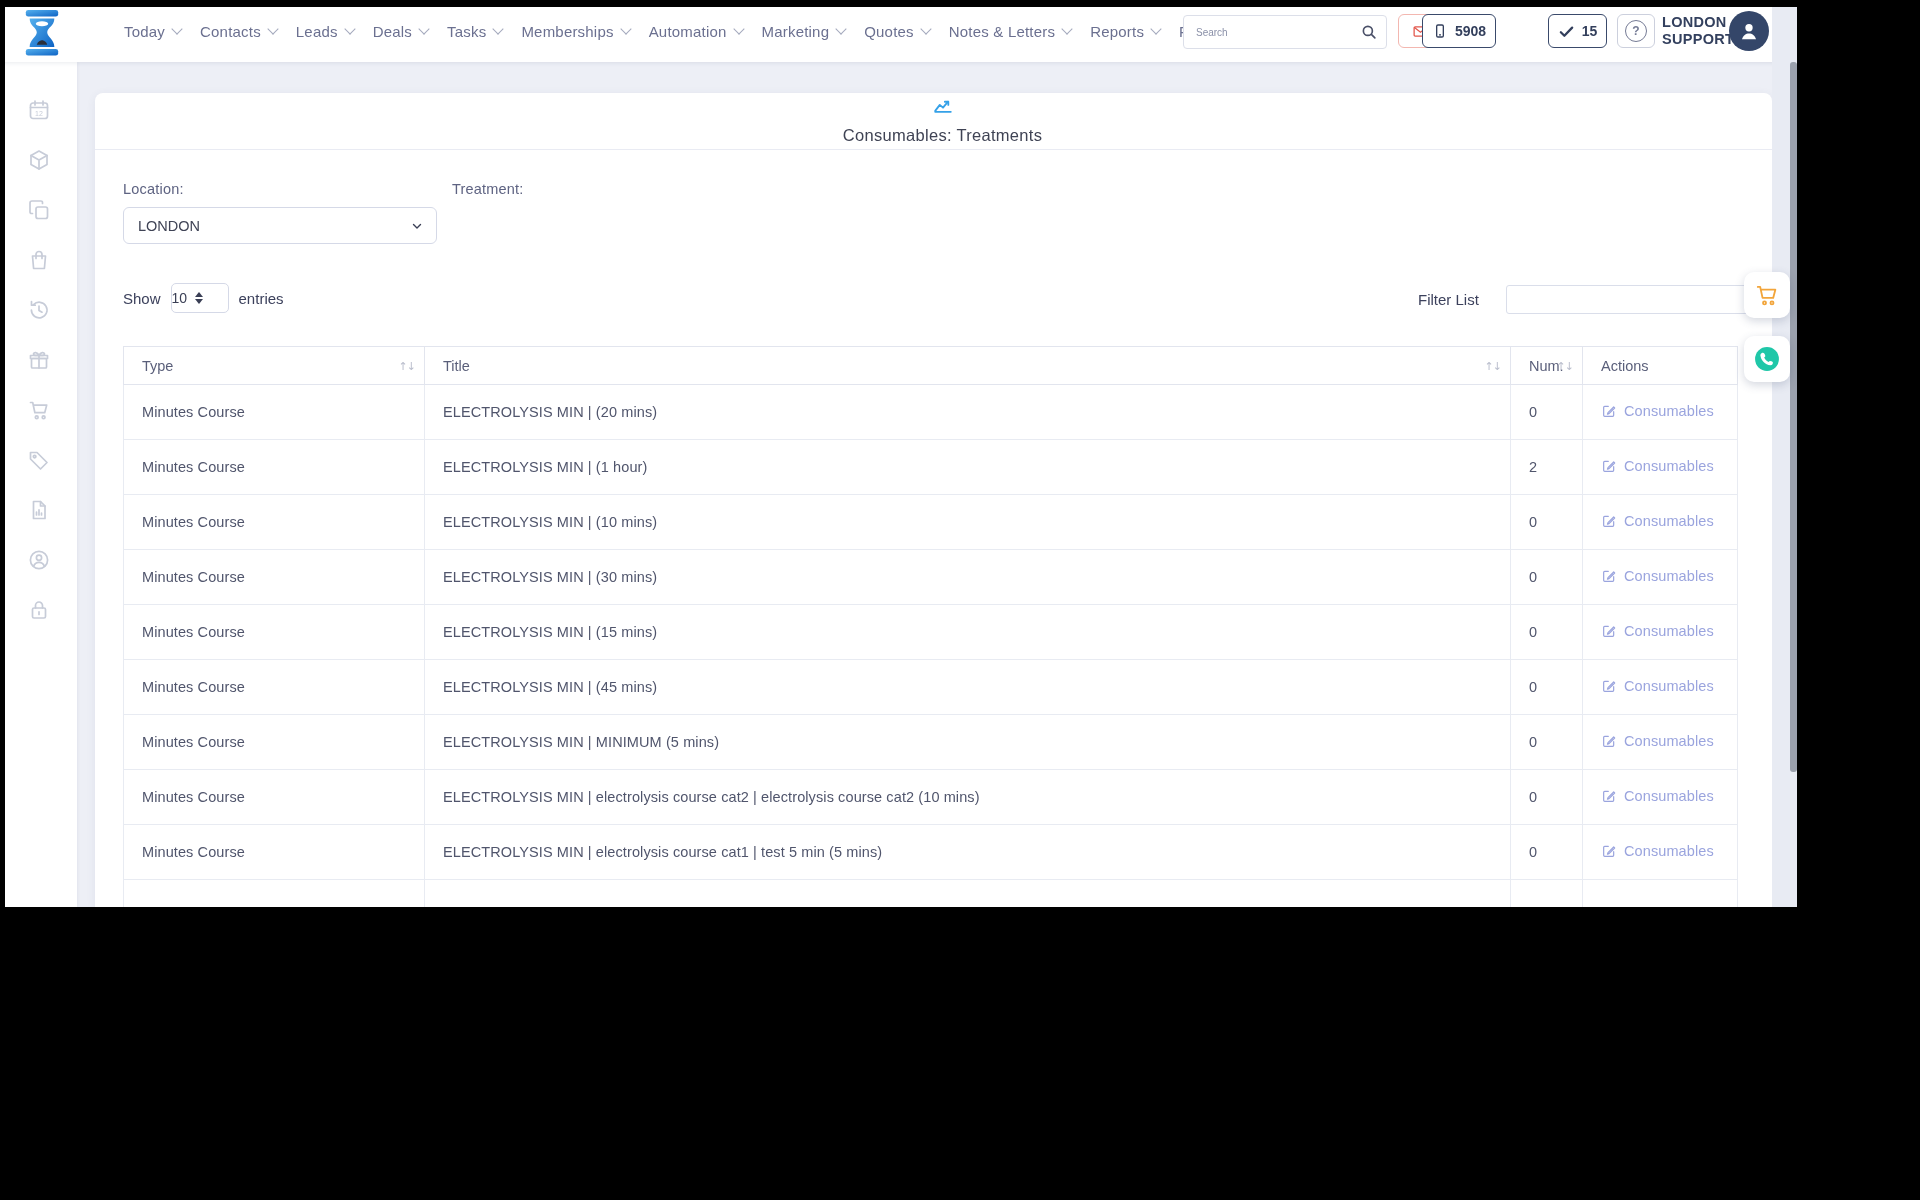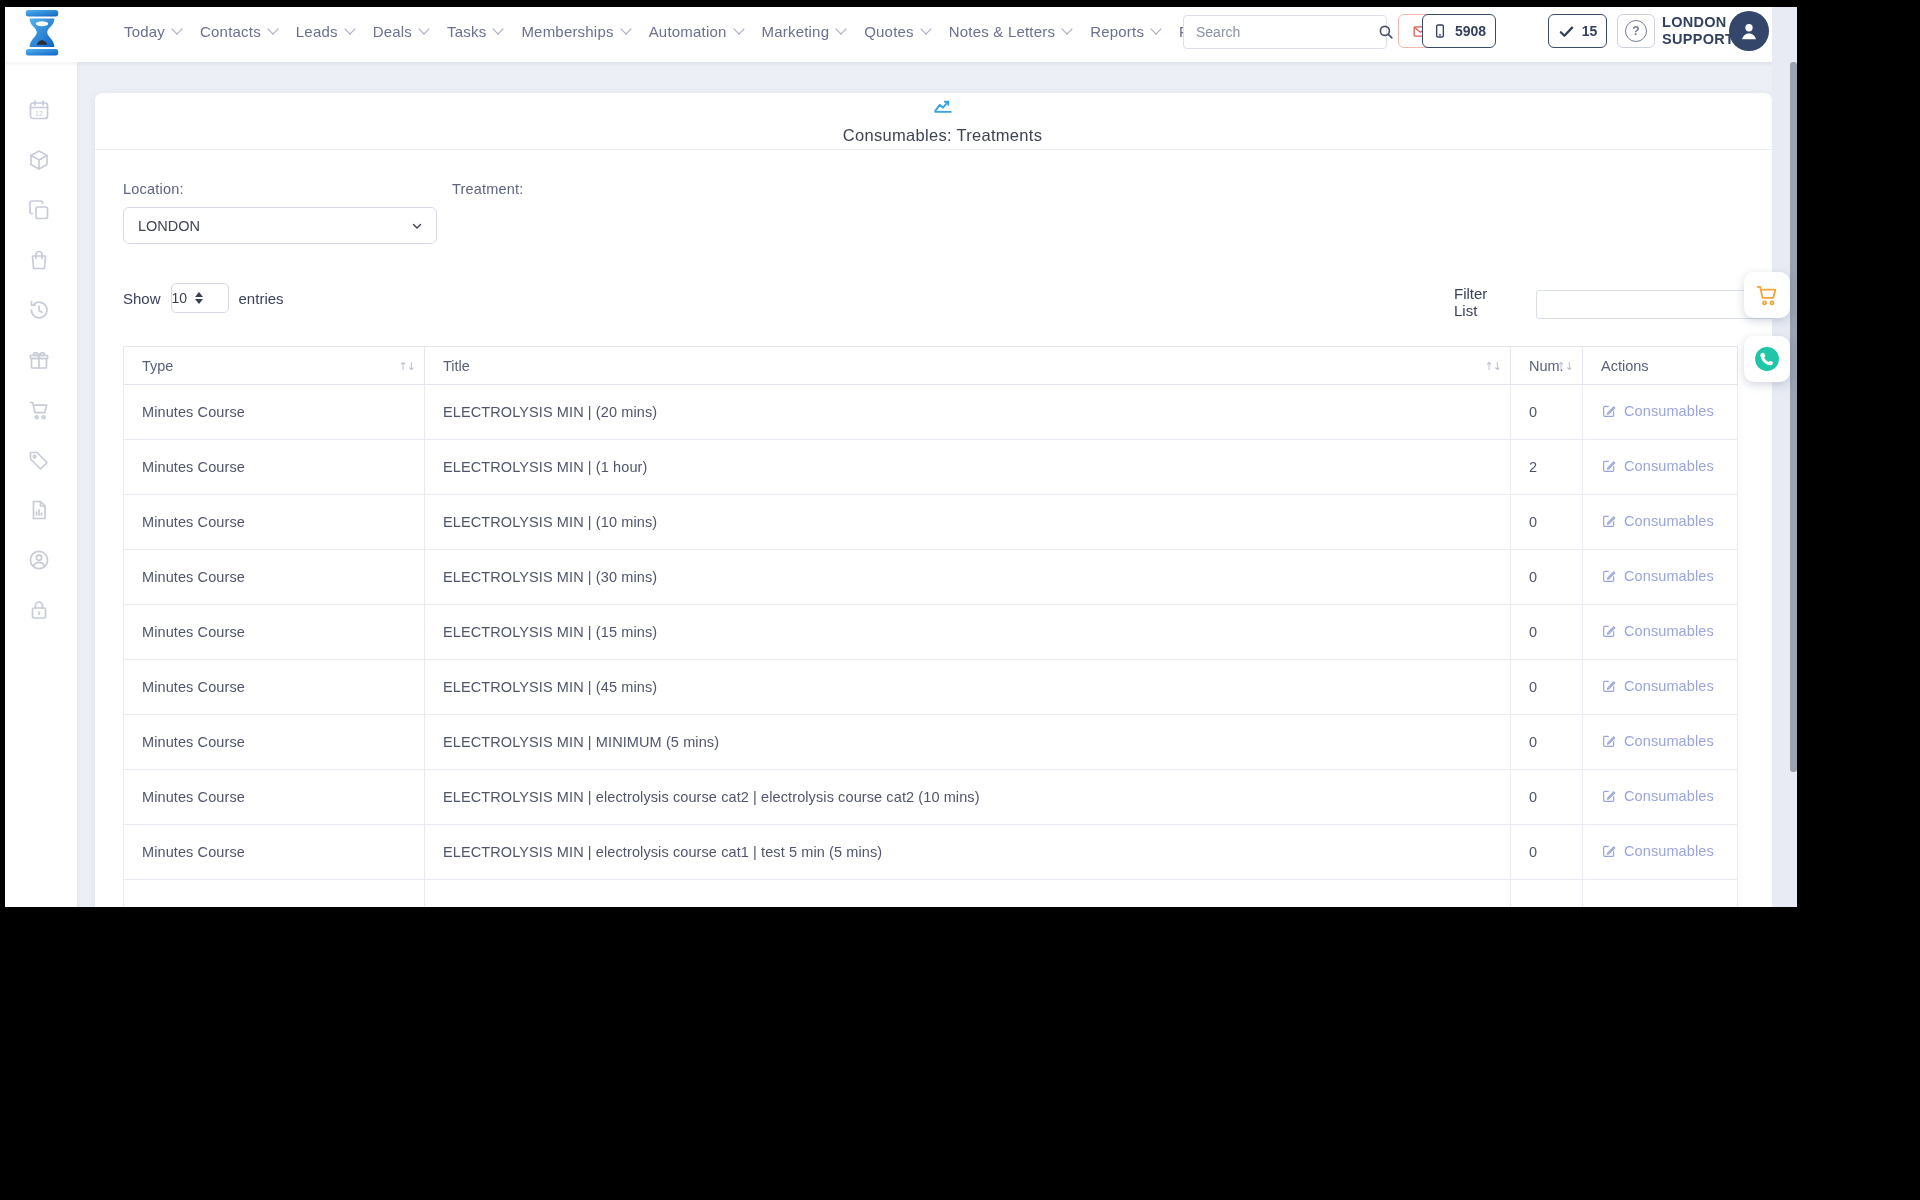--- a/index.html
+++ b/index.html
@@ -14,21 +14,21 @@
   .topbar{position:absolute;left:0;top:0;width:1797px;height:62px;background:#fff;
           box-shadow:0 1px 4px rgba(44,56,92,.10);z-index:20;}
   .logo{position:absolute;left:23px;top:9px;width:38px;height:46px;}
   .main-nav{position:absolute;left:124px;top:0;height:62px;display:flex;align-items:center;gap:19px;}
   .nav-item{display:flex;align-items:center;cursor:pointer;color:#6b7090;font-size:15px;
             font-weight:500;letter-spacing:.2px;white-space:nowrap;}
   .chev{width:7px;height:7px;border-right:1.6px solid #a4a9bd;border-bottom:1.6px solid #a4a9bd;
         transform:rotate(45deg);margin-left:8px;margin-top:-4px;}
   .search-wrap{position:absolute;left:1183px;top:15px;width:202px;height:32px;border:1px solid #dcdfe9;
                border-radius:4px;background:#fff;display:flex;align-items:center;}
-  .search-wrap input{flex:1;border:none;outline:none;padding:0 0 0 12px;font-size:14px;color:#3c415c;
+  .search-wrap input{flex:1;border:none;outline:none;padding:0 0 0 12px;font-size:10px;color:#3c415c;
                      font-family:"Liberation Sans",sans-serif;background:transparent;}
   .search-wrap input::placeholder{color:#8a90a8;}
   .search-btn{width:34px;height:100%;display:flex;align-items:center;justify-content:center;cursor:pointer;color:#4a5068;}
   .badge{position:absolute;top:14px;height:34px;border-radius:6px;border:1px solid #3a4a6b;background:#fff;
          display:flex;align-items:center;justify-content:center;gap:7px;font-size:14px;font-weight:700;
          color:#333f5c;cursor:pointer;box-sizing:border-box;}
   .badge-messages{left:1398px;width:60px;border-color:#f3b7b0;color:#e2574c;}
   .badge-phone{left:1422px;width:74px;}
   .badge-tasks{left:1548px;width:59px;}
   .badge-help{left:1617px;width:38px;border-color:#ccd0dd;}
@@ -62,22 +62,22 @@
 
   .show-row{position:absolute;left:28px;top:190px;display:flex;align-items:center;gap:10px;
             font-size:15px;color:#3c415c;font-weight:500;}
   .mini-select{width:56px;height:28px;border:1px solid #d5d9e7;border-radius:5px;display:flex;
                align-items:center;justify-content:flex-start;gap:8px;font-size:14px;color:#3a3f55;cursor:pointer;}
   .spinner{display:flex;flex-direction:column;gap:2px;}
   .spinner i{display:block;width:0;height:0;border-left:4px solid transparent;border-right:4px solid transparent;}
   .spin-up{border-bottom:5px solid #3a3f55;}
   .spin-down{border-top:5px solid #3a3f55;}
 
-  .filter-row{position:absolute;left:1323px;top:192px;display:flex;align-items:flex-end;gap:27px;
-              font-size:15px;color:#3c415c;font-weight:500;margin-left:36px;}
+  .filter-row{position:absolute;left:1323px;top:192px;display:flex;align-items:center;gap:27px;
+              font-size:15px;color:#3c415c;font-weight:500;}
   .filter-row input{width:248px;height:27px;border:1px solid #dadeea;border-radius:3px;outline:none;
                     padding:0 8px;font-size:14px;color:#3c415c;font-family:"Liberation Sans",sans-serif;}
 
   table.data{position:absolute;left:28px;top:253px;width:1614px;border-collapse:collapse;table-layout:fixed;}
   table.data th,table.data td{border:1px solid #e8ebf2;box-sizing:border-box;text-align:left;
                               overflow:hidden;white-space:nowrap;}
   table.data th{height:38px;padding:0 18px;font-size:14.5px;font-weight:500;color:#5a5f7a;
                 position:relative;border-color:#e2e5ee;cursor:pointer;}
   table.data td{height:55px;padding:0 18px;font-size:14.5px;color:#50556c;letter-spacing:.1px;margin-top:28px;}
   .sort-ind{position:absolute;right:9px;top:50%;transform:translateY(-50%);

